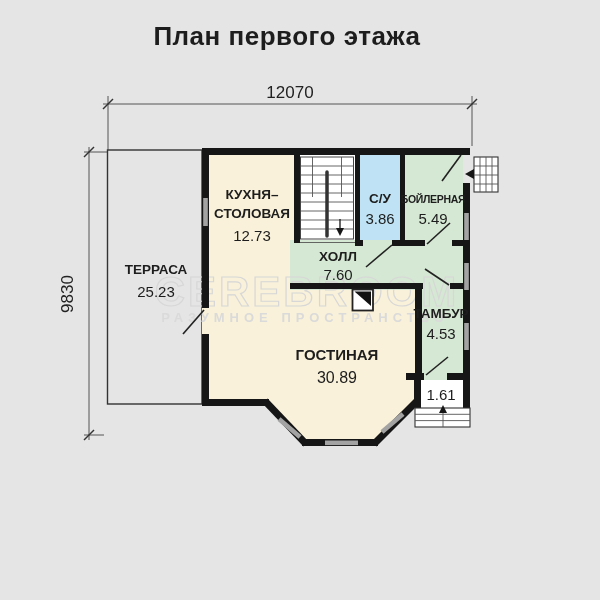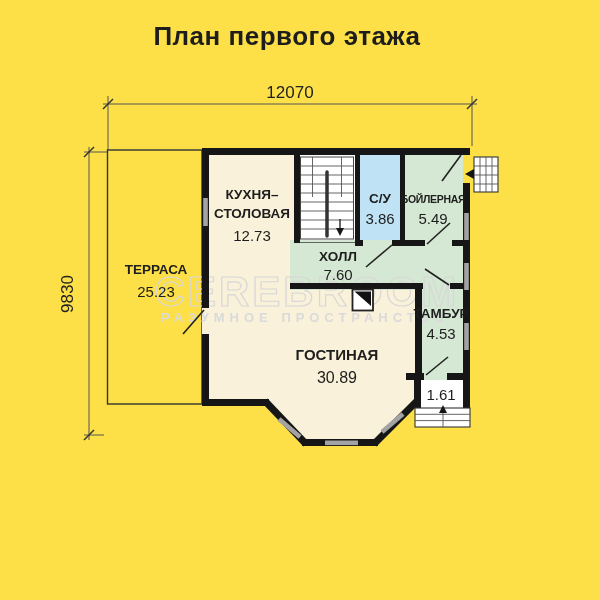--- a/index.html
+++ b/index.html
@@ -1,16 +1,16 @@
 <!DOCTYPE html>
 <html><head>
 <meta charset="utf-8">
 <style>
   html,body{margin:0;padding:0;background:#ffffff;}
-  .page{width:600px;height:600px;position:relative;background:#fde047;overflow:hidden;
+  .page{width:600px;height:600px;position:relative;background:#e5e5e5;overflow:hidden;
         font-family:"Liberation Sans","DejaVu Sans",sans-serif;}
   svg{display:block;}
   text{font-family:"Liberation Sans","DejaVu Sans",sans-serif;fill:#1d1d1d;}
   .title{font-size:26px;font-weight:600;letter-spacing:0.5px;}
   .dim{font-size:17px;font-weight:400;fill:#222;}
   .rname{font-size:13.5px;font-weight:bold;}
   .rname-sm{font-size:10.5px;font-weight:bold;letter-spacing:-0.3px;}
   .rarea{font-size:15px;font-weight:400;}
   .rarea-lg{font-size:16px;font-weight:400;}
   .wm-big{font-size:42px;font-weight:bold;letter-spacing:3px;fill:none;stroke:#d7d7d7;stroke-width:1.2px;}

